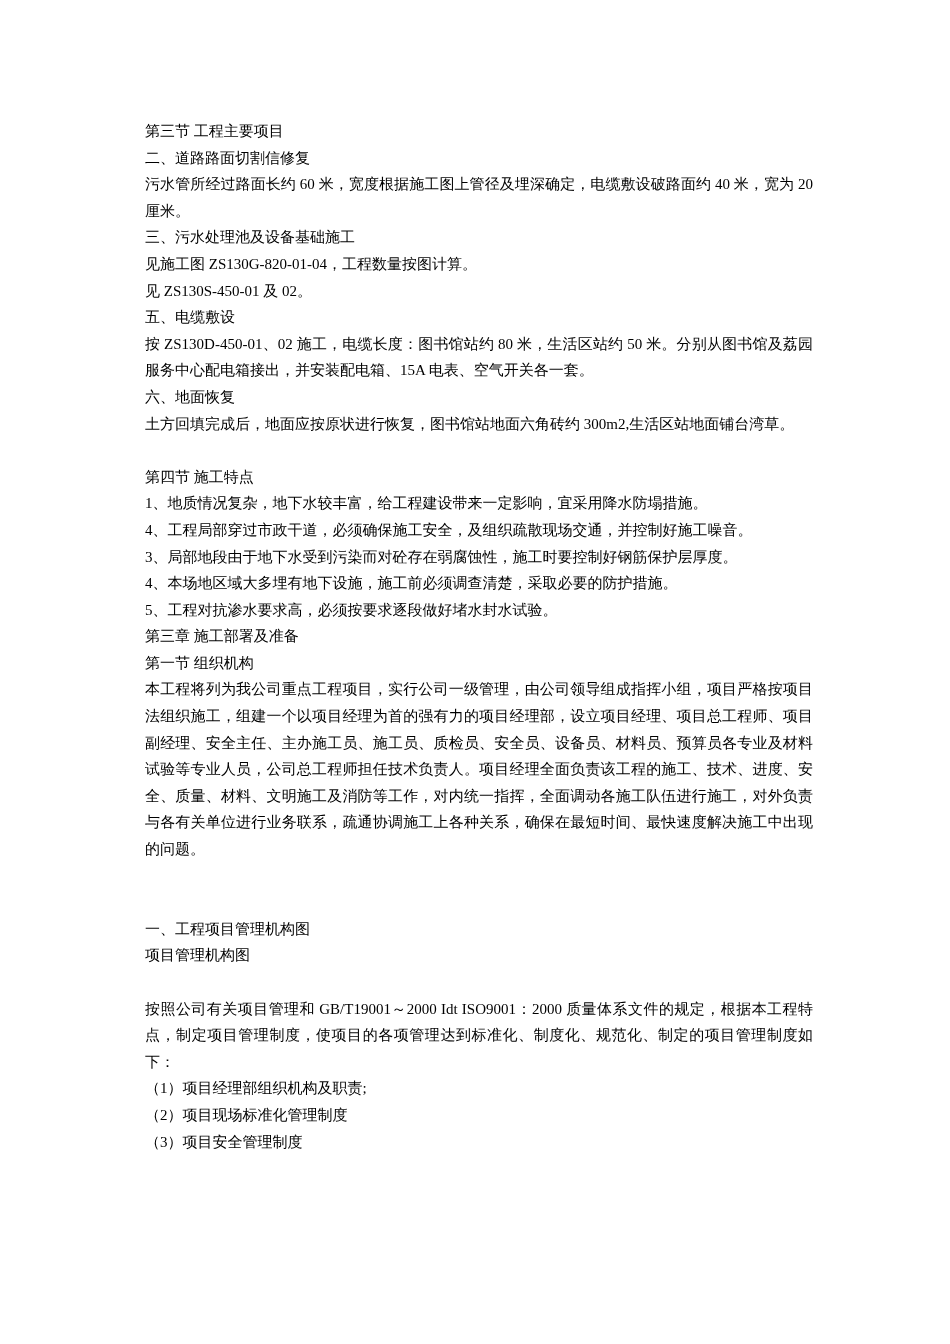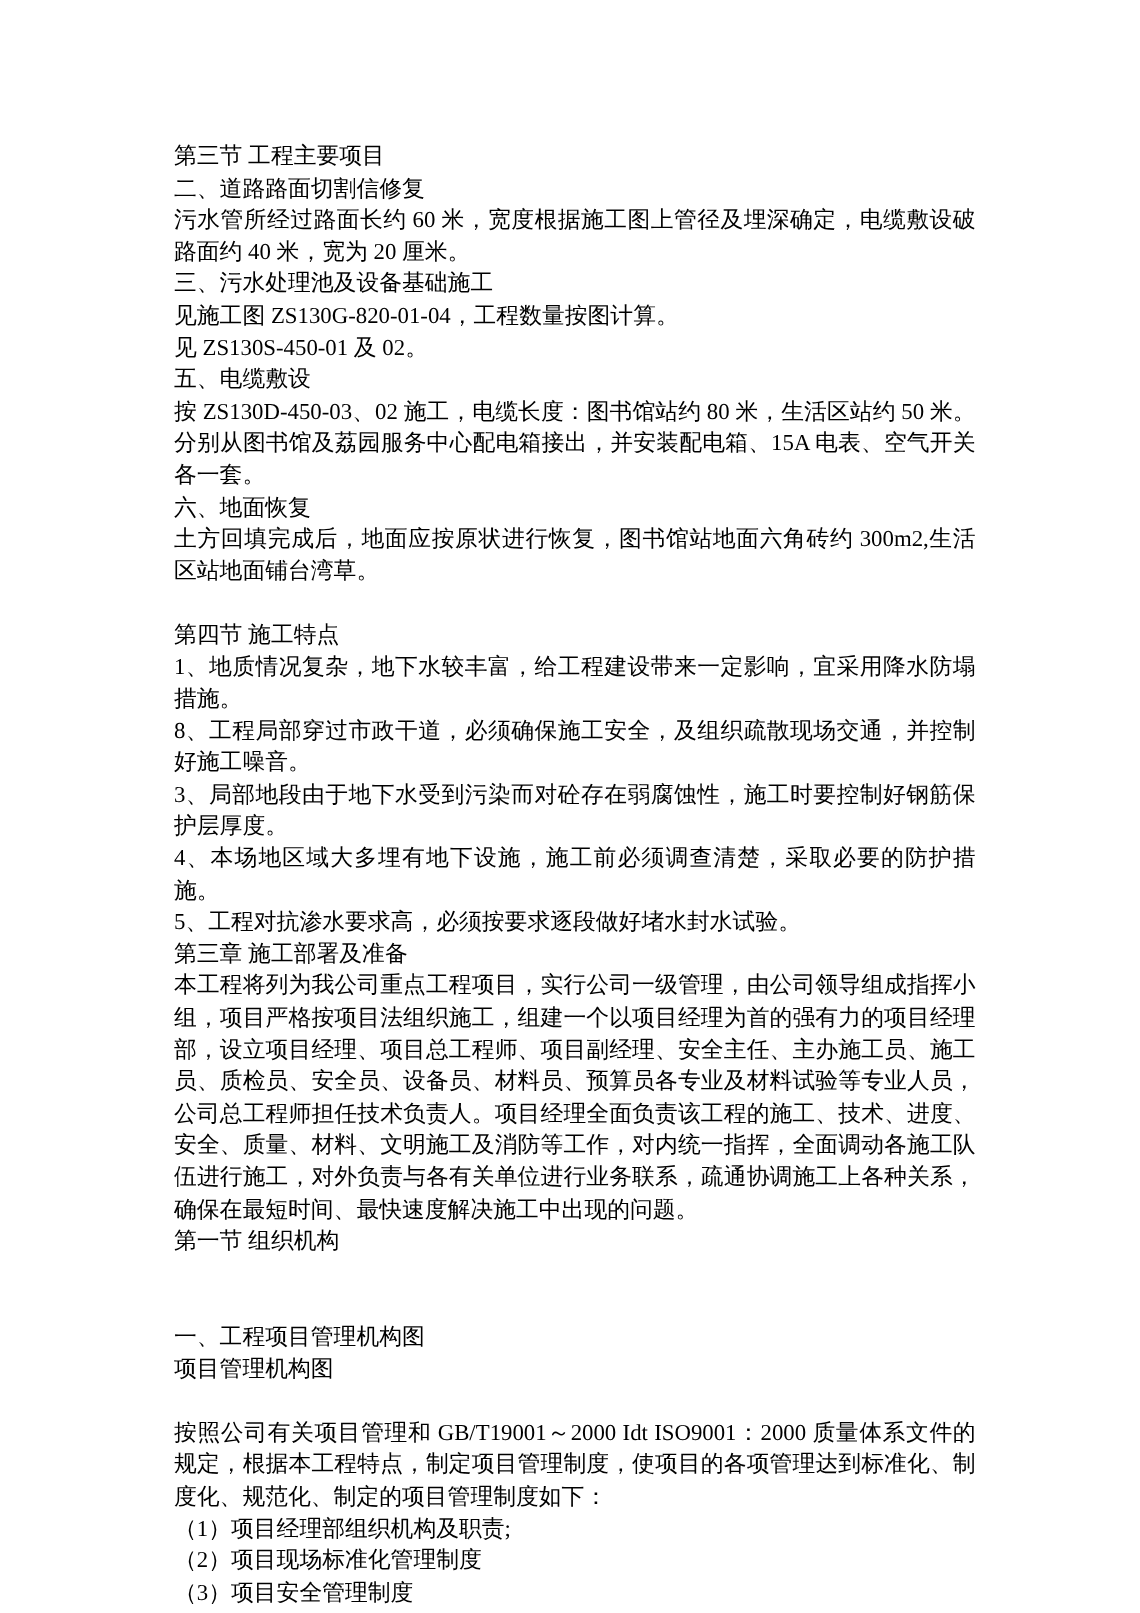--- a/index.html
+++ b/index.html
@@ -19,21 +19,21 @@
     min-height: 1344px;
     padding: 118px 137px 60px 145px;
     background: #ffffff;
   }
   .doc-content {
     width: 100%;
   }
   .doc-content p.line {
     margin: 0;
     padding: 0;
-    font-size: 19px;
+    font-size: 15px;
     line-height: 26.6px;
     text-align: justify;
     text-justify: inter-ideograph;
     word-break: break-all;
     min-height: 26.6px;
     white-space: pre-wrap;
   }
 </style>
 </head>
 <body>
@@ -51,45 +51,45 @@
 
       <p class="line">三、污水处理池及设备基础施工</p>
 
       <p class="line">见施工图 ZS130G-820-01-04，工程数量按图计算。</p>
 
 
       <p class="line">见 ZS130S-450-01 及 02。</p>
 
       <p class="line">五、电缆敷设</p>
 
-      <p class="line">按 ZS130D-450-03、02 施工，电缆长度：图书馆站约 80 米，生活区站约 50 米。分别从图书馆及荔园服务中心配电箱接出，并安装配电箱、15A 电表、空气开关各一套。</p>
+      <p class="line">按 ZS130D-450-01、02 施工，电缆长度：图书馆站约 80 米，生活区站约 50 米。分别从图书馆及荔园服务中心配电箱接出，并安装配电箱、15A 电表、空气开关各一套。</p>
 
       <p class="line">六、地面恢复</p>
 
       <p class="line">土方回填完成后，地面应按原状进行恢复，图书馆站地面六角砖约 300m2,生活区站地面铺台湾草。</p>
 
       <p class="line">&nbsp;</p>
 
       <p class="line">第四节 施工特点</p>
 
       <p class="line">1、地质情况复杂，地下水较丰富，给工程建设带来一定影响，宜采用降水防塌措施。</p>
 
-      <p class="line">8、工程局部穿过市政干道，必须确保施工安全，及组织疏散现场交通，并控制好施工噪音。</p>
+      <p class="line">4、工程局部穿过市政干道，必须确保施工安全，及组织疏散现场交通，并控制好施工噪音。</p>
 
       <p class="line">3、局部地段由于地下水受到污染而对砼存在弱腐蚀性，施工时要控制好钢筋保护层厚度。</p>
 
       <p class="line">4、本场地区域大多埋有地下设施，施工前必须调查清楚，采取必要的防护措施。</p>
 
       <p class="line">5、工程对抗渗水要求高，必须按要求逐段做好堵水封水试验。</p>
 
       <p class="line">第三章 施工部署及准备</p>
 
+      <p class="line">第一节 组织机构</p>
+
       <p class="line">本工程将列为我公司重点工程项目，实行公司一级管理，由公司领导组成指挥小组，项目严格按项目法组织施工，组建一个以项目经理为首的强有力的项目经理部，设立项目经理、项目总工程师、项目副经理、安全主任、主办施工员、施工员、质检员、安全员、设备员、材料员、预算员各专业及材料试验等专业人员，公司总工程师担任技术负责人。项目经理全面负责该工程的施工、技术、进度、安全、质量、材料、文明施工及消防等工作，对内统一指挥，全面调动各施工队伍进行施工，对外负责与各有关单位进行业务联系，疏通协调施工上各种关系，确保在最短时间、最快速度解决施工中出现的问题。</p>
-
-      <p class="line">第一节 组织机构</p>
 
       <p class="line">&nbsp;</p>
 
       <p class="line">&nbsp;</p>
 
       <p class="line">一、工程项目管理机构图</p>
 
       <p class="line">项目管理机构图</p>
 
       <p class="line">&nbsp;</p>

